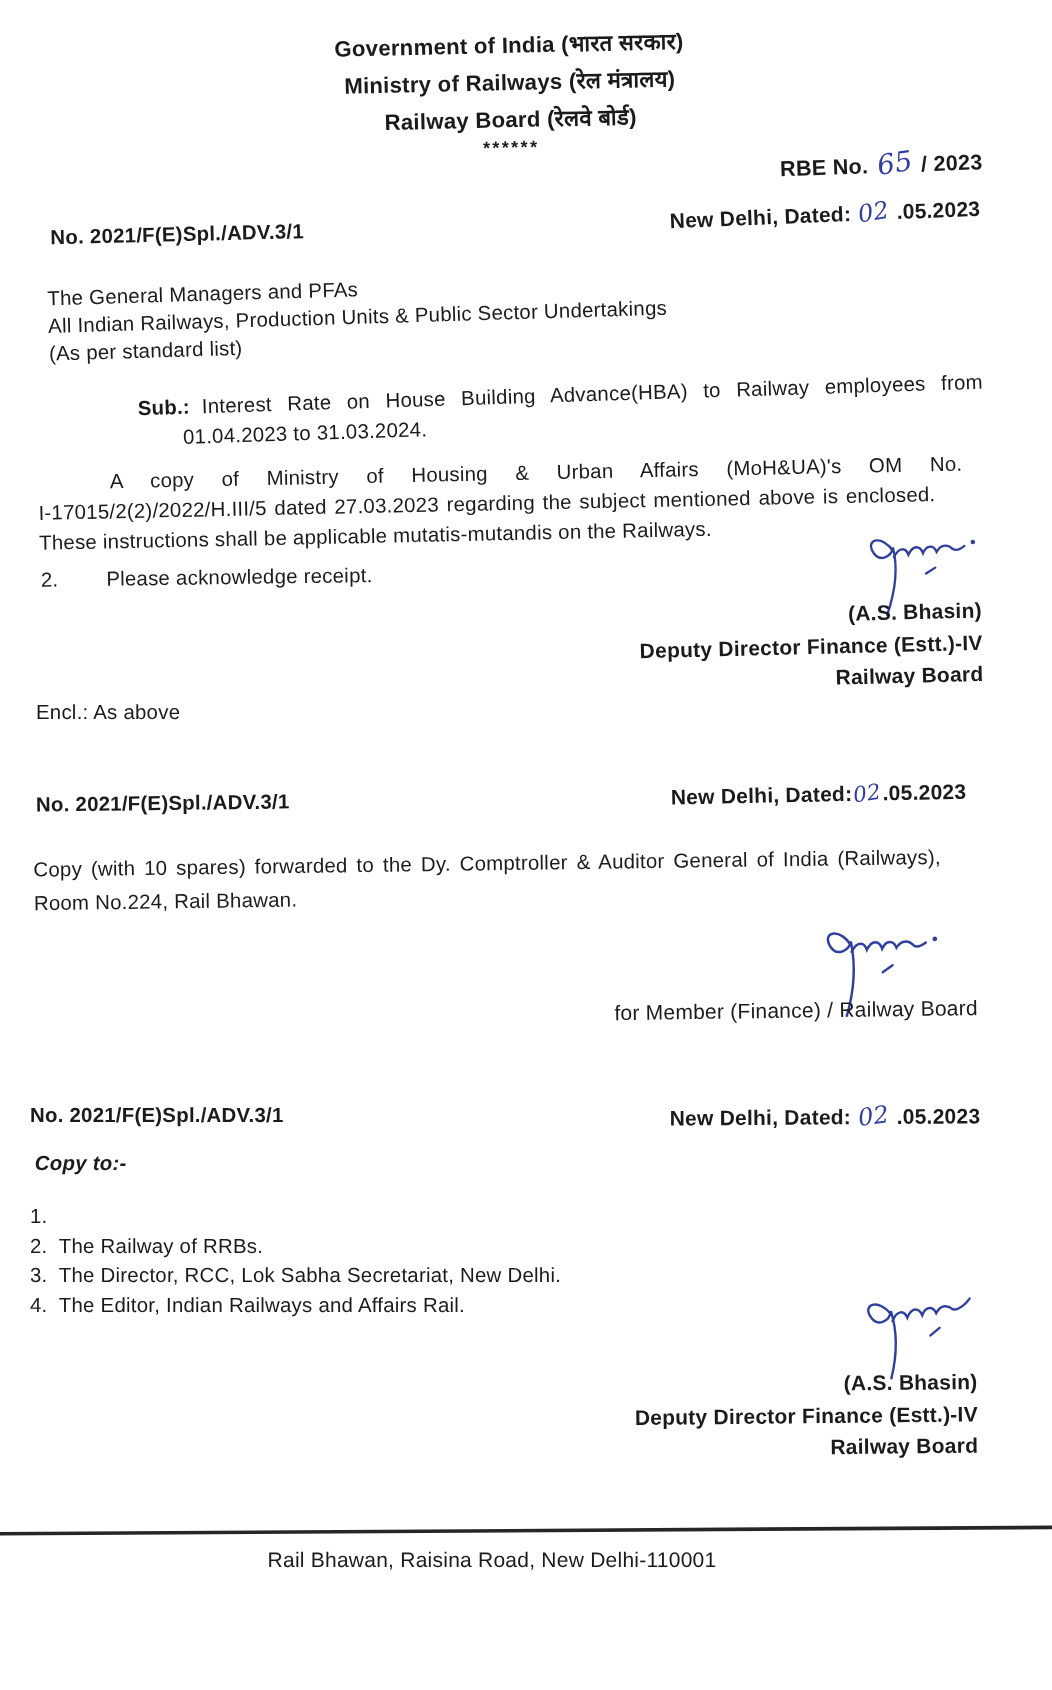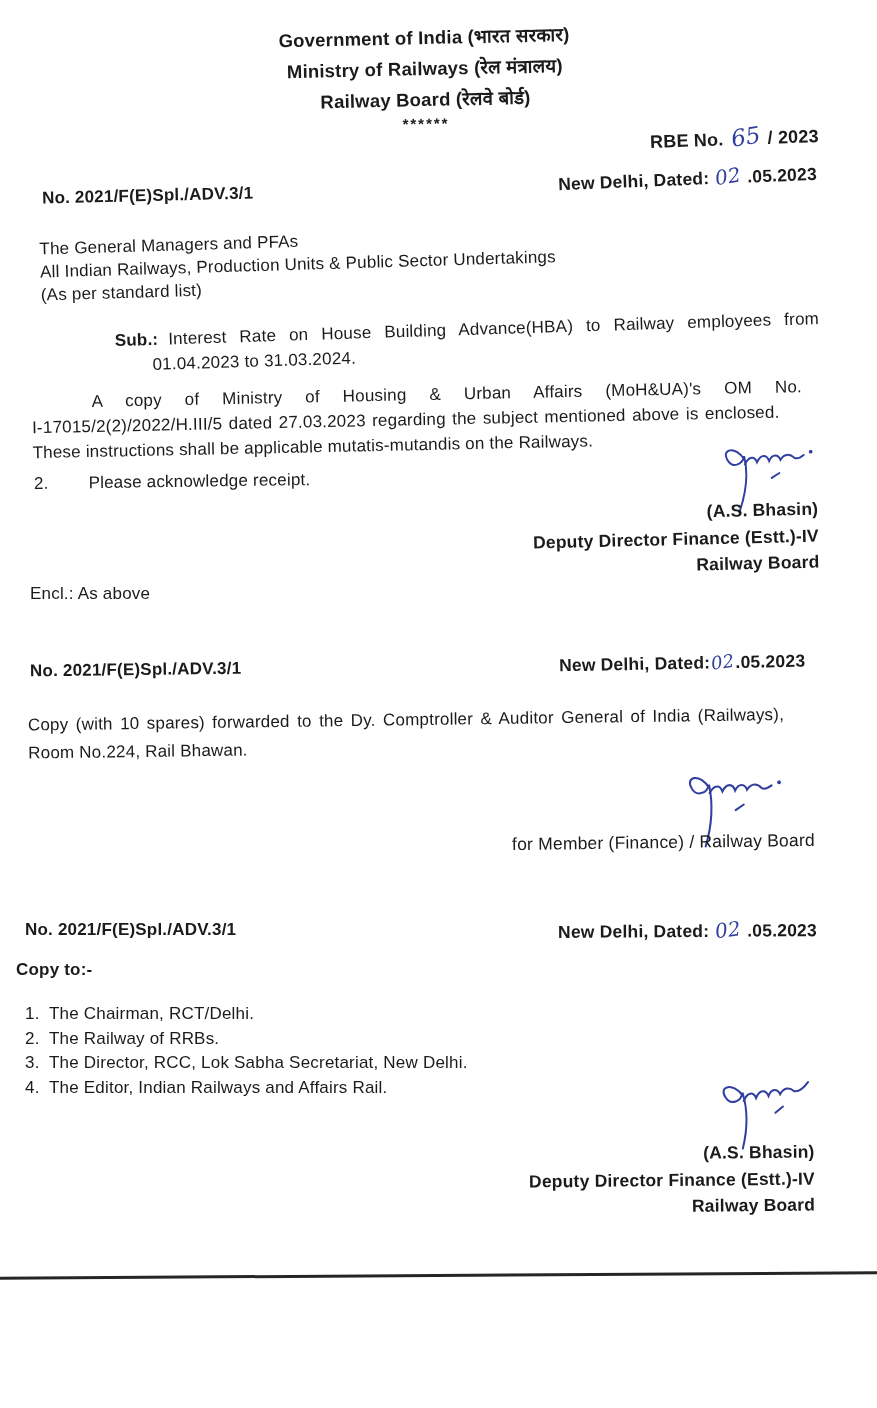--- a/index.html
+++ b/index.html
@@ -39,21 +39,21 @@
   .para .l1{word-spacing:18px; text-indent:60px; display:block;}
   .para .l2{word-spacing:1.5px; display:block;}
   .ack{left:34px; top:472px; display:flex; gap:40px; transform:rotate(-0.8deg);}
   .sigblock{text-align:right; font-weight:700; font-size:17.5px; line-height:26.5px;}
   .sig1{right:58px; top:499px; transform:rotate(-1.4deg);}
   .sig2{right:62px; top:1140px; transform:rotate(-0.6deg);}
   .encl{left:30px; top:584px;text-align:right;}
   .cfw{left:28px; top:706px; width:790px; line-height:28px; transform:rotate(-0.8deg);}
   .cfw .l1{word-spacing:2.5px; display:block;}
   .formember{right:62px; top:832px; transform:rotate(-0.8deg); font-size:17.5px;}
-  .copyto{left:16px; top:960px; font-weight:700;}
+  .copyto{left:29px; top:960px; font-weight:700;font-style:italic;}
   .list{left:25px; top:1002px; line-height:24.5px;}
   .list .row{display:flex;}
   .list .num{width:24px;}
   .sigsvg{width:122px; height:78px;}
   .sv1{left:700px; top:438px; transform:rotate(-6deg);}
   .sv2{left:662px; top:764px; transform:rotate(-4deg); width:128px; height:86px;}
   .sv3{left:698px; top:1072px; transform:rotate(-9deg); width:126px; height:82px;}
   .rule{left:0; top:1274px; width:877px; height:2.5px; background:#262626; transform:rotate(-0.35deg);}
   .footer{left:0; top:1290px; width:820px; text-align:center; font-size:17.5px;}
 </style>
@@ -148,21 +148,20 @@
     <span>New Delhi, Dated:</span>
     <span class="hand">02</span>
     <span>.05.2023</span>
   </div>
 
   <div class="abs copyto">Copy to:-</div>
 
   <div class="abs list">
     <div class="row">
       <span class="num">1.</span>
-      <span>The Chairman, RCT/Delhi.</span>
     </div>
     <div class="row">
       <span class="num">2.</span>
       <span>The Railway of RRBs.</span>
     </div>
     <div class="row">
       <span class="num">3.</span>
       <span>The Director, RCC, Lok Sabha Secretariat, New Delhi.</span>
     </div>
     <div class="row">
@@ -179,14 +178,15 @@
     </g>
   </svg>
 
   <div class="abs sigblock sig2">
     <div>(A.S. Bhasin)</div>
     <div>Deputy Director Finance (Estt.)-IV</div>
     <div>Railway Board</div>
   </div>
 
   <div class="abs rule"></div>
+  <div class="abs footer">Rail Bhawan, Raisina Road, New Delhi-110001</div>
 
 </div>
 
 </body></html>

